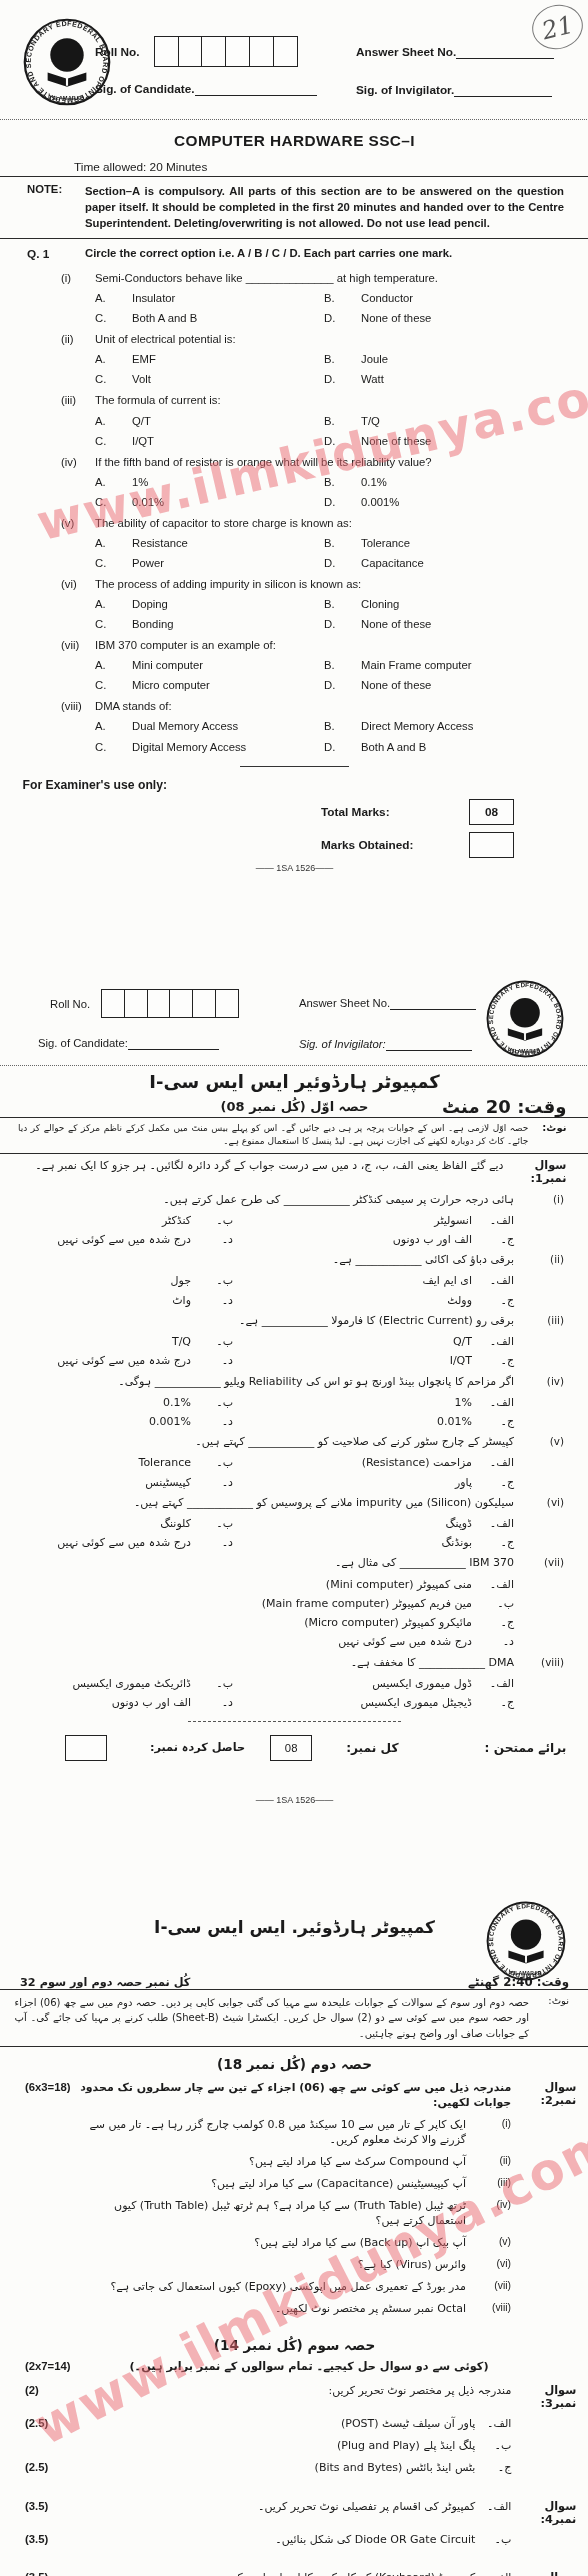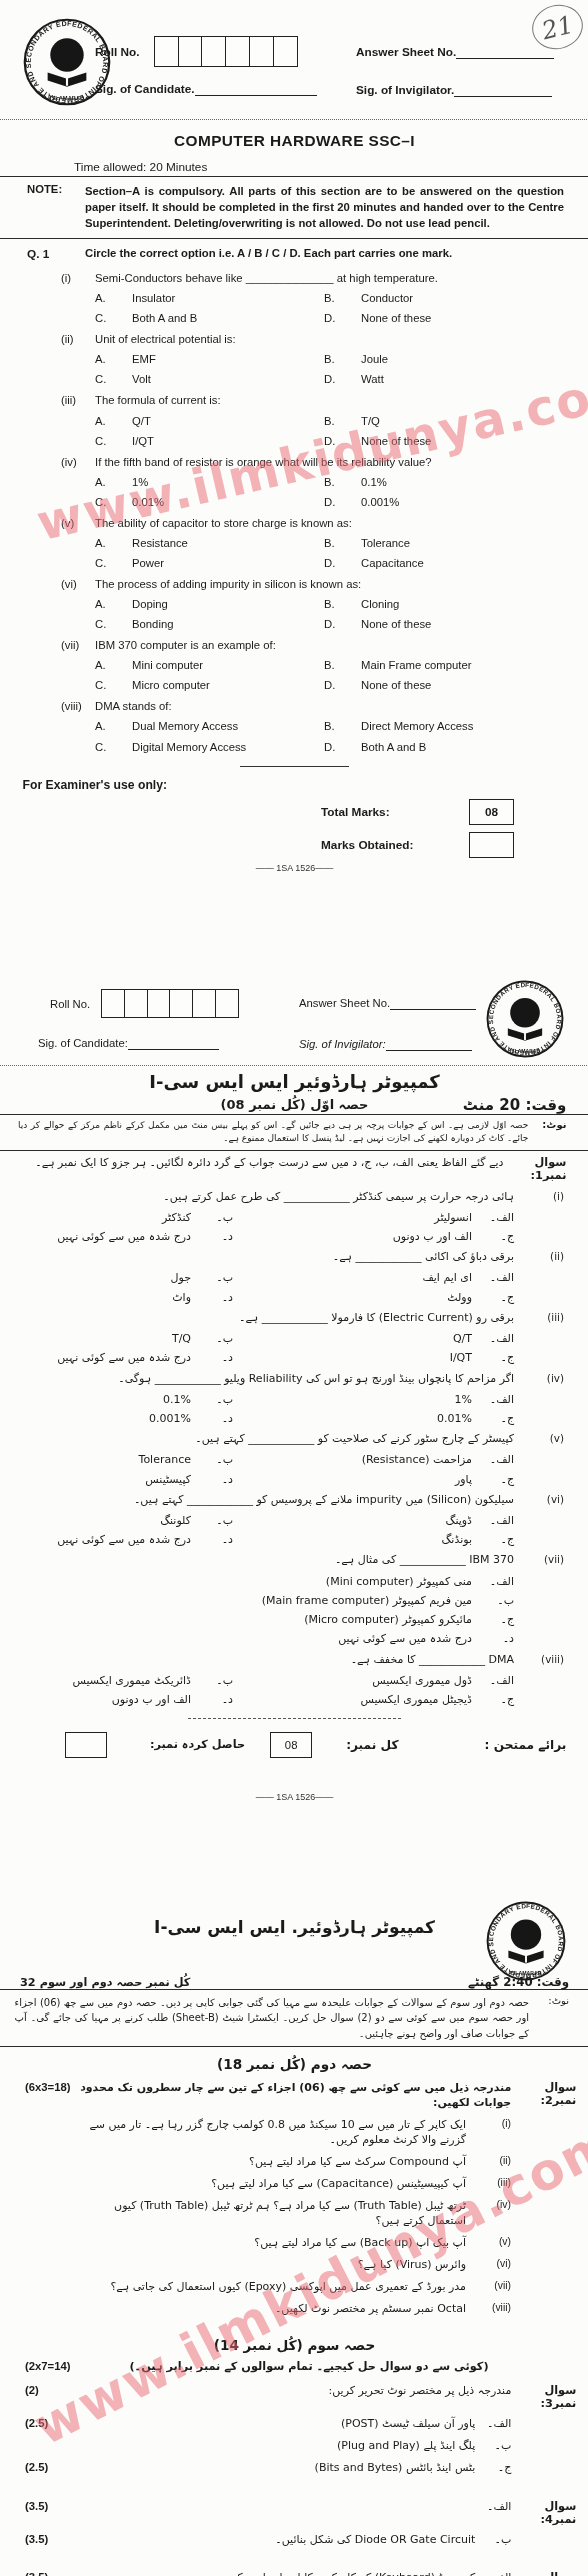--- a/index.html
+++ b/index.html
@@ -59,21 +59,21 @@
   .exhead{font-weight:bold;font-size:12.2px;margin:11px 0 0 22.6px;}
   .exrow{display:flex;align-items:center;margin:7.2px 0 0 321px;}
   .exrow .exlbl{width:148px;font-weight:bold;font-size:11.8px;}
   .exbox{width:43px;height:23.5px;border:1.8px solid #222;display:flex;align-items:center;justify-content:center;
          font-weight:bold;font-size:11.8px;background:#fdfdfc;}
   .footcode{text-align:center;font-size:9px;color:#333;margin-top:5.4px;}
 
   
   .title2{text-align:center;font-size:18px;font-weight:bold;margin-top:5.4px;}
   .sectrow{display:grid;grid-template-columns:136px 1fr 136px;direction:rtl;align-items:center;margin-top:3.6px;padding:0 22.6px;}
-  .sectrow .tm{font-size:15px;font-weight:bold;text-align:right;}
+  .sectrow .tm{font-size:18px;font-weight:bold;text-align:right;}
   .sectrow .sc{font-size:13px;font-weight:bold;text-align:center;}
   .unote{display:flex;padding:3.6px 22.6px 4.5px 18px;}
   .unote .nl{width:38px;flex:none;font-size:10px;font-weight:bold;}
   .unote .nt{font-size:9px;line-height:1.5;text-align:justify;flex:1;}
   .uq1{display:flex;padding:5.4px 22.6px 0 18px;}
   .uq1 .nl{width:63px;flex:none;font-size:11.3px;font-weight:bold;}
   .uq1 .nt{font-size:11px;flex:1;text-align:right;}
 
   #p2qs{padding:0 25px 0 23.5px;}
   .uqrow{display:flex;margin-top:7.2px;}
@@ -799,20 +799,21 @@
             <span class="r3txt urdu">بٹس اینڈ بائٹس (Bits and Bytes)</span>
           </span>
         </div>
       </div>
 
     <div class="row3" style="margin-top:23.5px;">
       <span class="marks3">(3.5)</span>
       <span class="r3body">
           <span class="r3lbl urdu">سوال نمبر4:</span>
           <span class="r3let urdu">الف۔</span>
+          <span class="r3txt urdu">کمپیوٹر کی اقسام پر تفصیلی نوٹ تحریر کریں۔</span>
         </span>
     </div>
     <div class="row3" style="margin-top:7.2px;">
       <span class="marks3">(3.5)</span>
       <span class="r3body">
           <span class="r3lbl"></span>
           <span class="r3let urdu">ب۔</span>
           <span class="r3txt urdu">Diode OR Gate Circuit کی شکل بنائیں۔</span>
         </span>
     </div>

